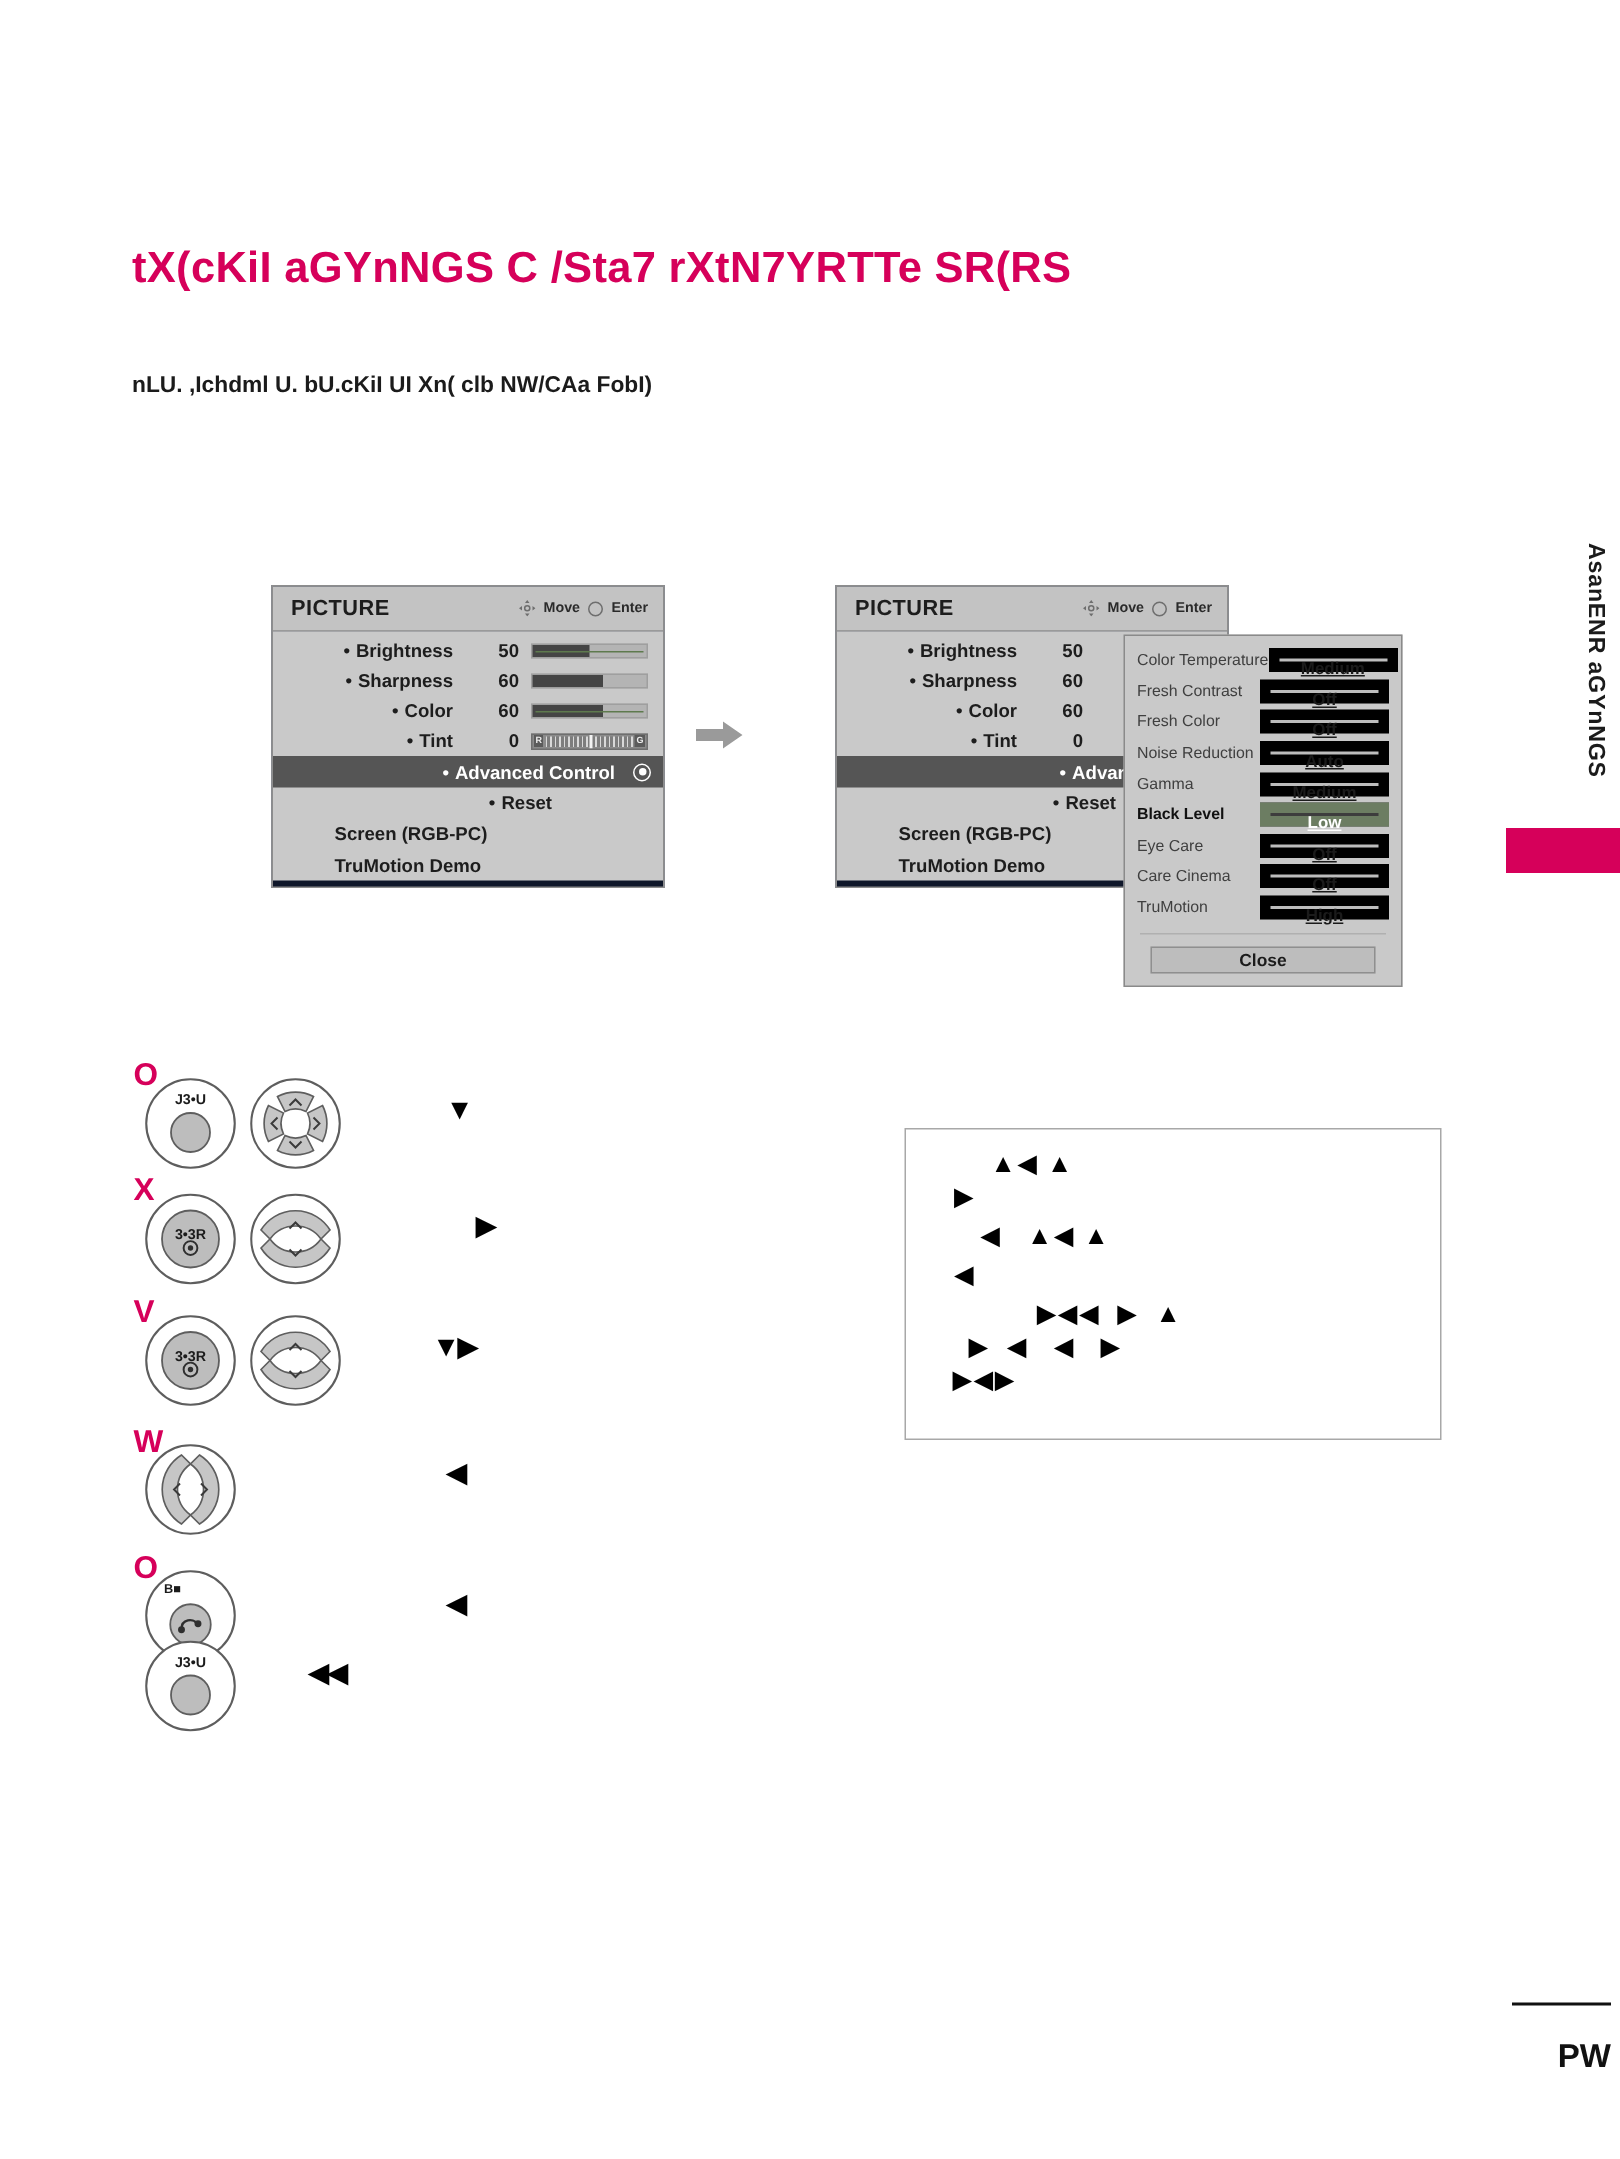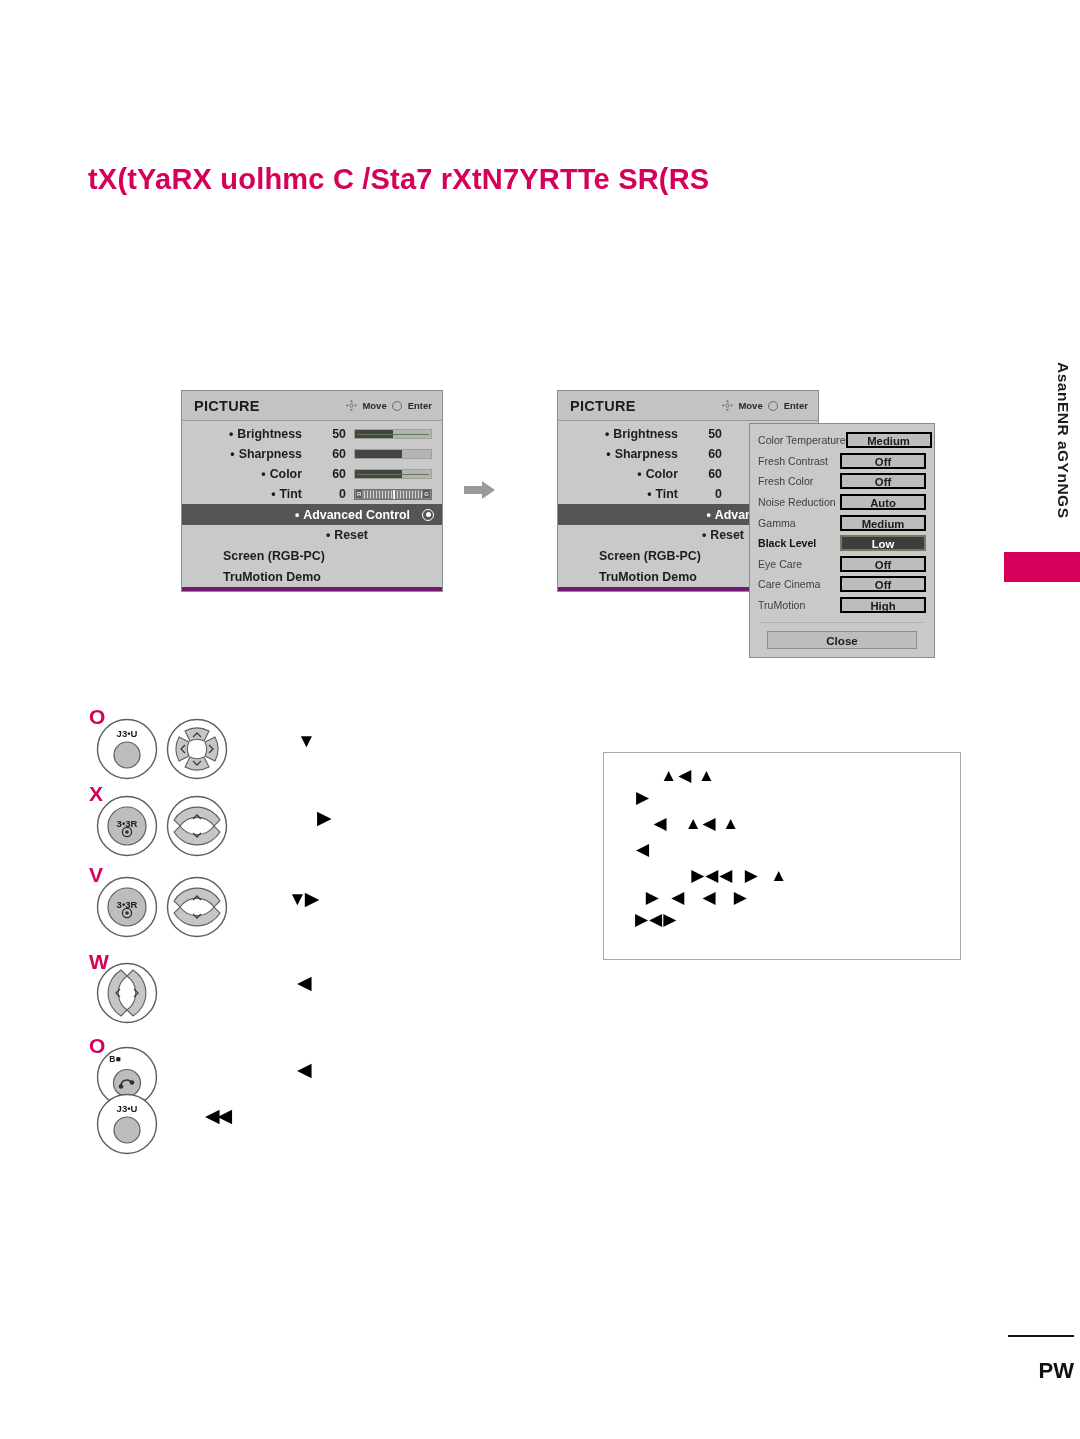--- a/index.html
+++ b/index.html
@@ -35,21 +35,21 @@
     font-size: 15.2px;
     font-weight: bold;
     color: #1b1b1b;
     line-height: 27px;
   }
   .body-copy div { white-space: nowrap; }
 
   
   .osd {
     position: absolute;
-    background: #701a75;
+    background: #0f172a;
     border: 1px solid #8d8d8d;
     box-sizing: border-box;
   }
   .osd-head {
     height: 30px;
     background: #c3c3c3;
     border-bottom: 1px solid #9a9a9a;
     display: flex;
     align-items: center;
     padding: 0 10px 0 12px;
@@ -242,22 +242,23 @@
   .arow .pill {
     flex: 0 0 auto;
     width: 86px;
     height: 16px;
     line-height: 15px;
     text-align: center;
     font-size: 11.3px;
     font-weight: bold;
     color: #1b1b1b;
     background: #bdbdbd;
-    border: 2px solid #000000;
-    box-sizing: border-box;
+    border: 7px solid #000000;
+    box-sizing: border-box;
+    text-decoration: underline;
   }
   .arow.on .pill {
     background: #3d3d3d;
     color: #ffffff;
     border-color: #6c7d62;
   }
   .adv-sep {
     height: 1px;
     background: #b0b0b0;
     margin: 7px 2px 8px 2px;
@@ -359,23 +360,24 @@
     width: 66px;
     text-align: right;
     font-size: 22px;
     font-weight: bold;
     color: #111111;
   }
 </style>
 </head>
 <body>
 
-<div class="page-title">tX(tYaRX uolhmc C /Sta7 rXtN7YRTTe SR(RS</div>
+<div class="page-title">tX(cKiI aGYnNGS C /Sta7 rXtN7YRTTe SR(RS</div>
 
 <div class="body-copy">
+  <div>nLU. ,Ichdml U. bU.cKiI UI Xn( clb NW/CAa FobI)</div>
 </div>
 
 <div class="osd" style="left:181px; top:390px; width:262px;">
   <div class="osd-head">
     <span class="ttl">PICTURE</span>
     <span class="hint">
       <span class="dpad">
         <svg width="11" height="11" viewBox="0 0 11 11">
           <path d="M5.5 0 L7 2 L4 2 Z M11 5.5 L9 7 L9 4 Z M5.5 11 L4 9 L7 9 Z M0 5.5 L2 4 L2 7 Z" fill="#6e6e6e"></path>
           <circle cx="5.5" cy="5.5" r="1.7" fill="none" stroke="#6e6e6e" stroke-width="1"></circle>

